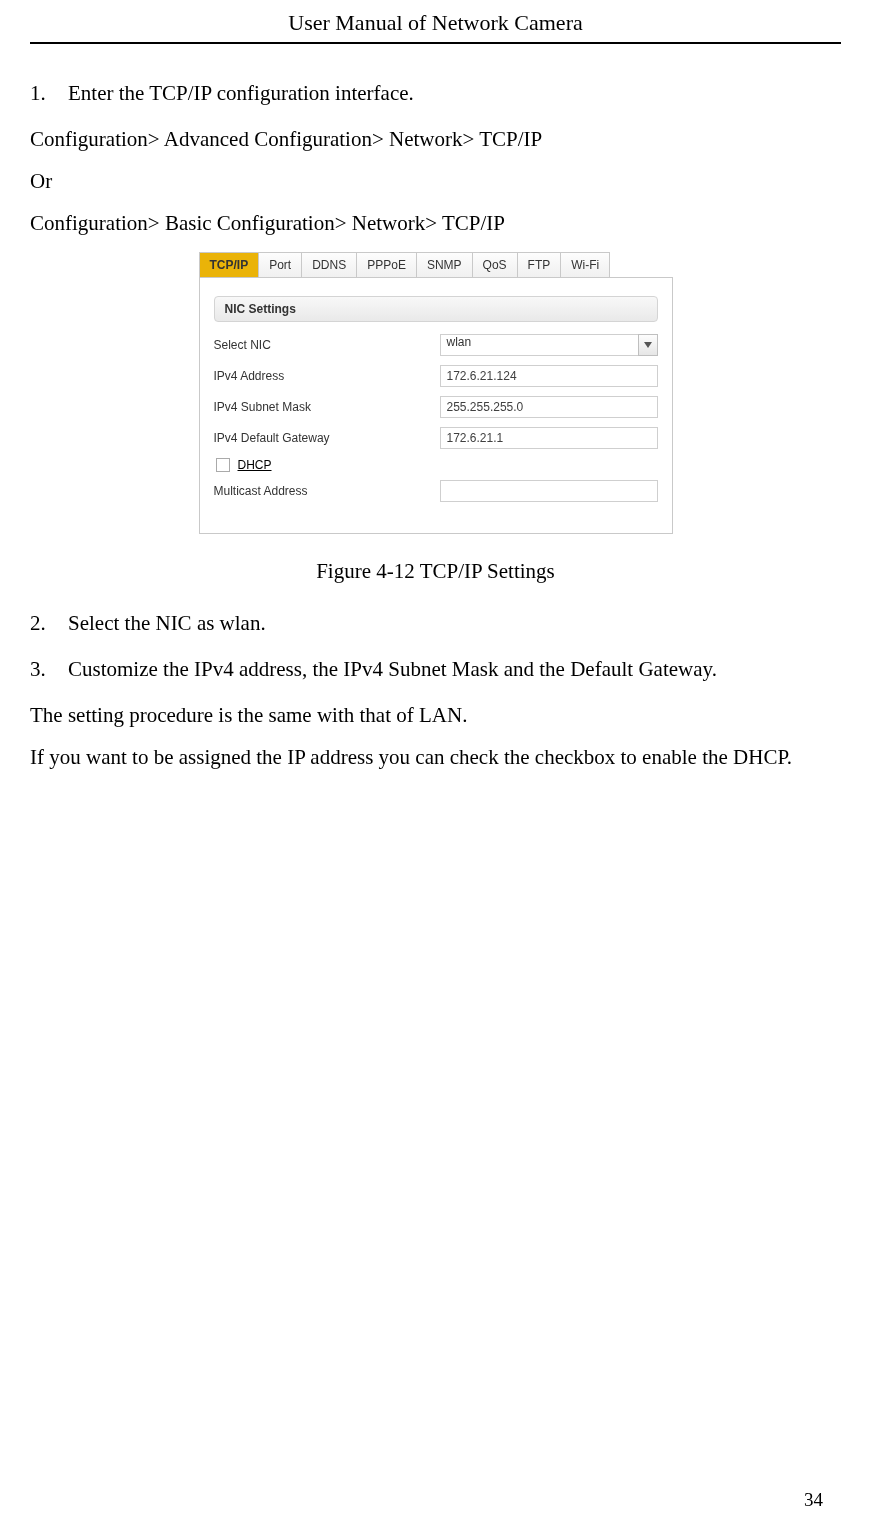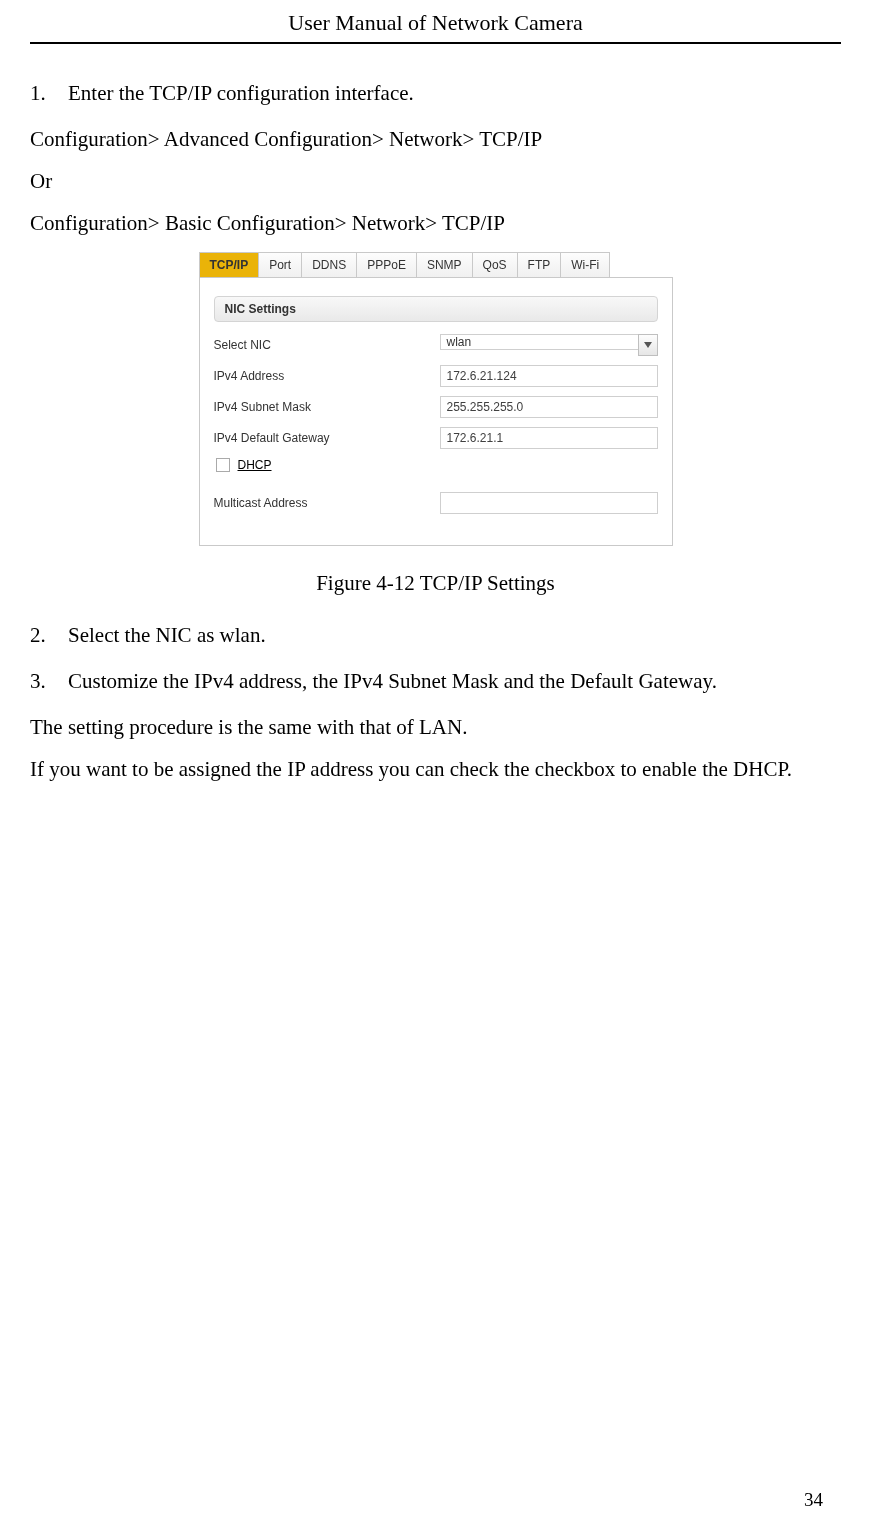--- a/index.html
+++ b/index.html
@@ -87,21 +87,21 @@
       font-size: 12px;
       color: #404040;
     }
     .select-wrap {
       display: flex;
       max-width: 218px;
       flex: 1;
     }
     .select-input {
       flex: 1;
-      height: 16px;
+      height: 22px;
       border: 1px solid #cfcfcf;
       border-right: none;
       padding: 0 6px;
       font-family: Arial, Helvetica, sans-serif;
       font-size: 12px;
       color: #333;
     }
     .select-btn {
       width: 20px;
       height: 22px;
@@ -110,21 +110,21 @@
       display: flex;
       align-items: center;
       justify-content: center;
       cursor: pointer;
     }
     .checkbox-row {
       display: flex;
       align-items: center;
       gap: 8px;
       padding-left: 2px;
-      margin-bottom: 20px;
+      margin-bottom: 8px;
       text-decoration: underline;
     }
     .cb {
       width: 14px;
       height: 14px;
       border: 1px solid #aaa;
       background: #fff;
     }
     .caption {
       text-align: center;

